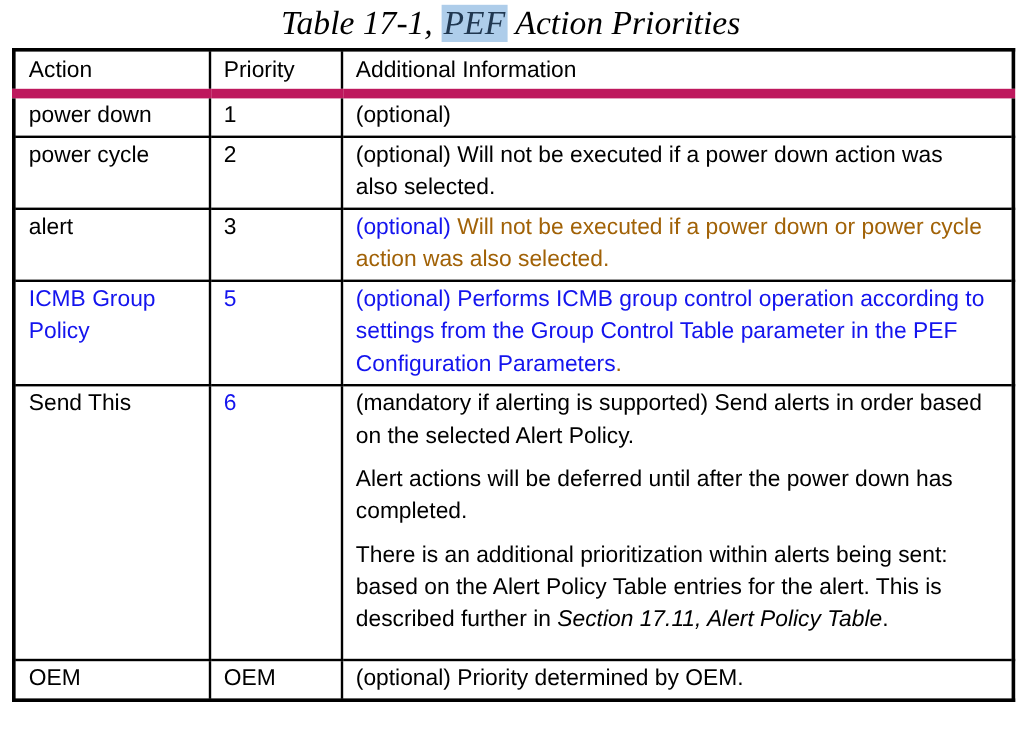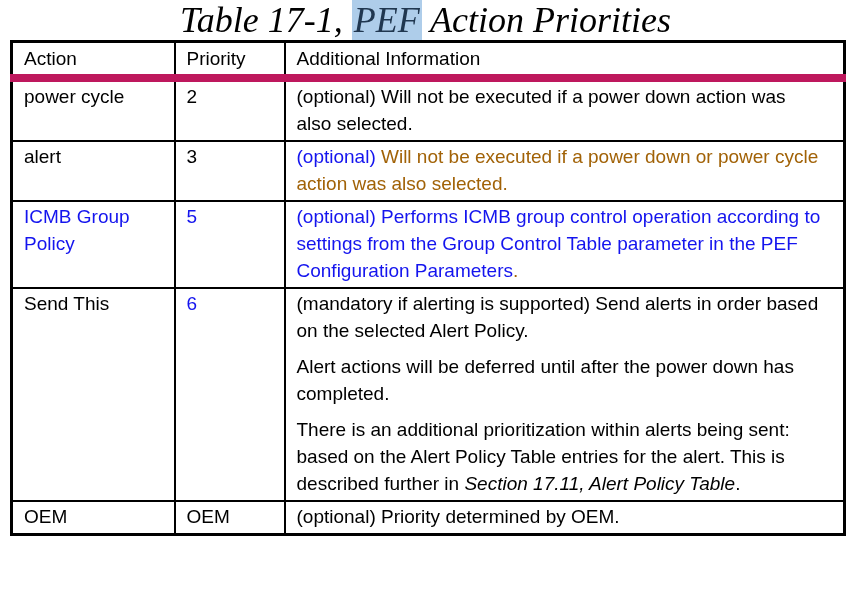--- a/index.html
+++ b/index.html
@@ -11,21 +11,21 @@
     width: 851px;
     height: 613px;
     font-family: "Liberation Sans", sans-serif;
     color: #000;
     overflow: hidden;
   }
   .doc-title {
     text-align: center;
     font-family: "Liberation Serif", serif;
     font-style: italic;
-    font-size: 36px;
+    font-size: 28px;
     line-height: 34px;
     margin-top: 3px;
     color: #000;
     white-space: nowrap;
   }
   .pef-highlight {
     background: #aecdea;
     color: #203750;
     padding: 0 2px;
   }
@@ -63,21 +63,21 @@
     padding-left: 4px;
     padding-right: 4px;
   }
   .blue { color: #1414ee; }
   .black { color: #a16207; }
   .ital { font-style: italic; }
   td p {
     margin: 0 0 9px 0;
   }
   td p:last-child {
-    margin-bottom: 0;
+    margin-bottom: 16px;
   }
 </style>
 </head>
 <body>
 
 <div class="doc-title"><span>Table 17-1, </span><span class="pef-highlight">PEF</span><span> Action Priorities</span></div>
 
 <table class="pef-table">
   <colgroup>
     <col class="col-action">
@@ -85,20 +85,25 @@
     <col class="col-info">
   </colgroup>
   <thead>
     <tr>
       <th>Action</th>
       <th class="priority-cell">Priority</th>
       <th>Additional Information</th>
     </tr>
   </thead>
   <tbody>
+    <tr>
+      <td>power down</td>
+      <td class="priority-cell">1</td>
+      <td>(optional)</td>
+    </tr>
     <tr>
       <td>power cycle</td>
       <td class="priority-cell">2</td>
       <td>(optional) Will not be executed if a power down action was also selected.</td>
     </tr>
     <tr>
       <td>alert</td>
       <td class="priority-cell">3</td>
       <td><span class="blue">(optional)</span><span class="black"> Will not be executed if a power down or power cycle action was also selected.</span></td>
     </tr>

